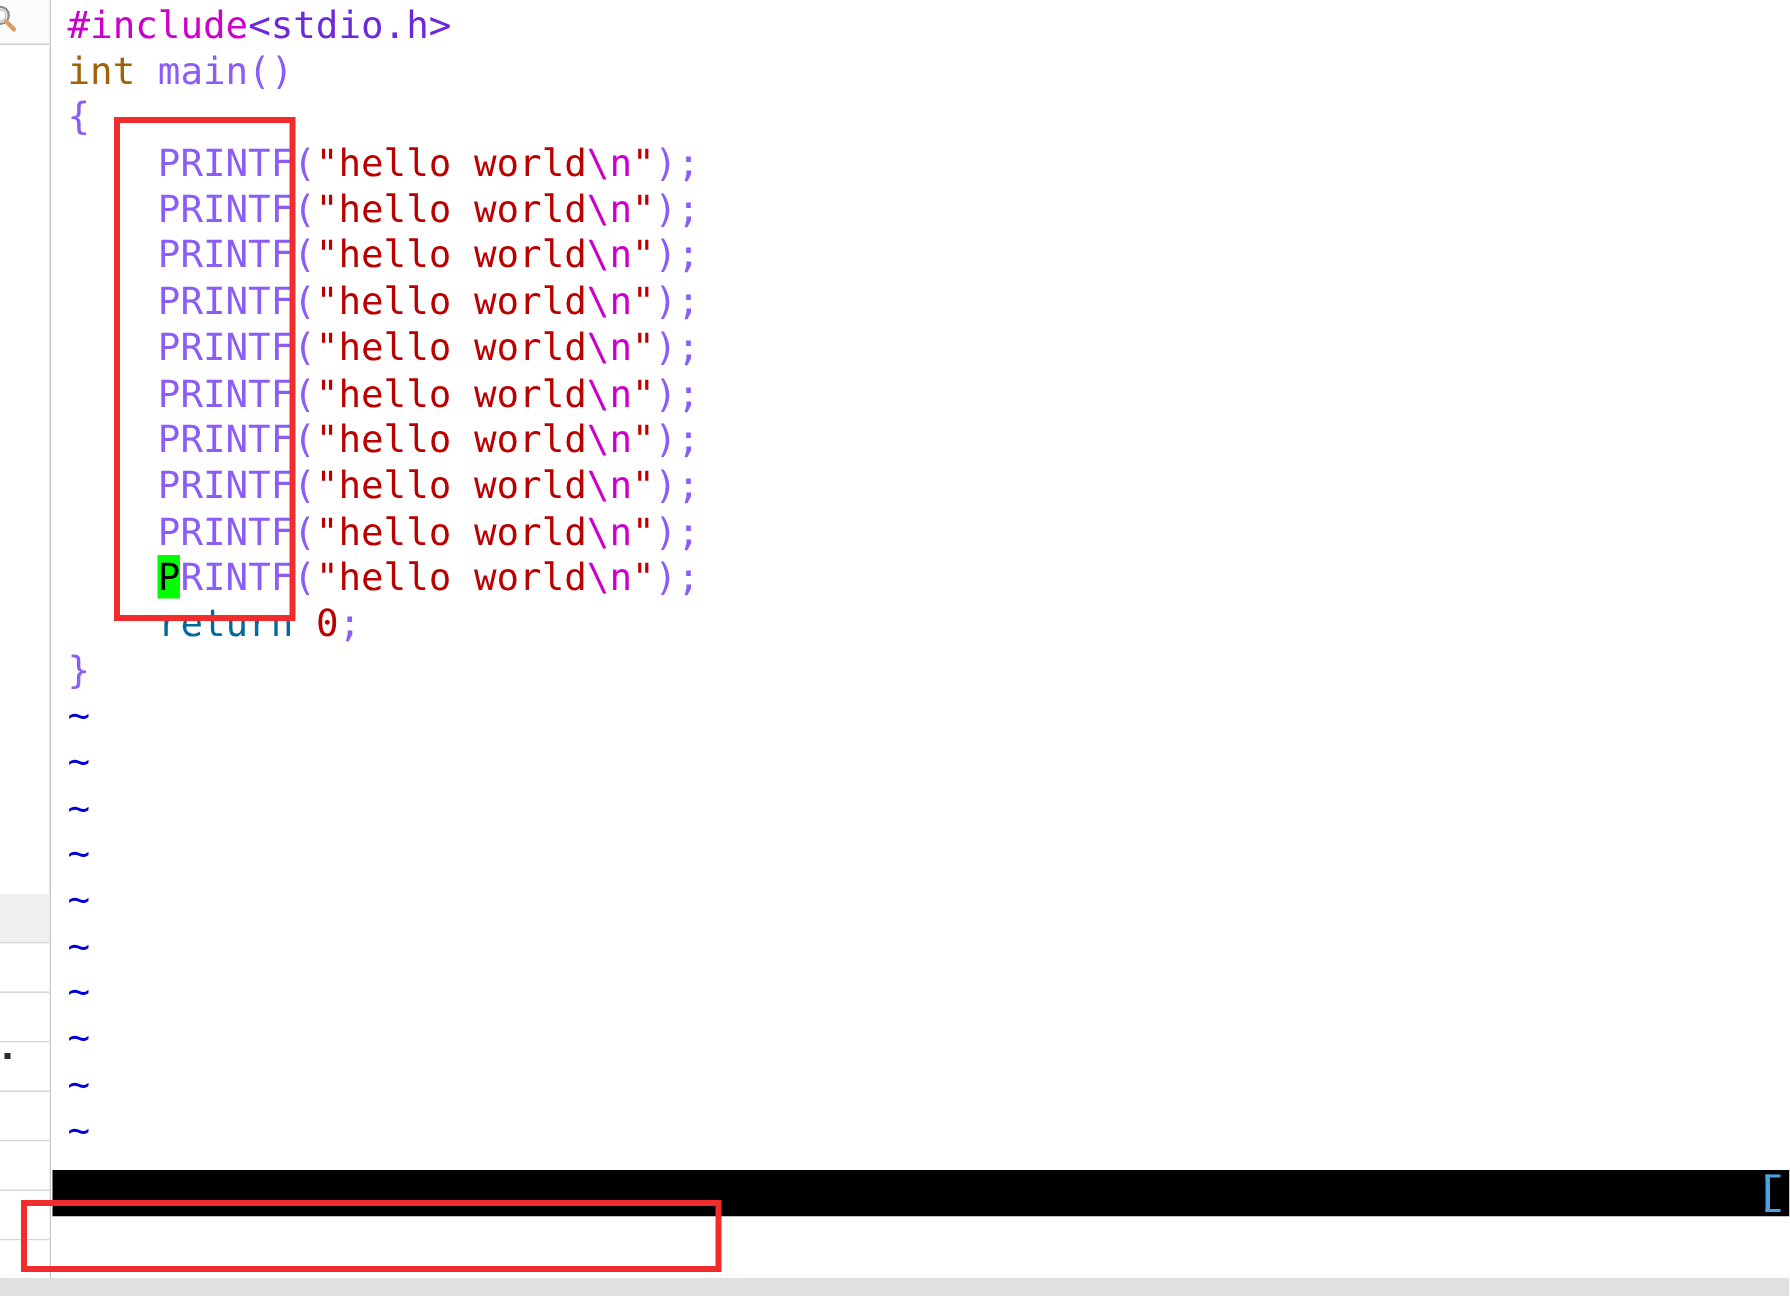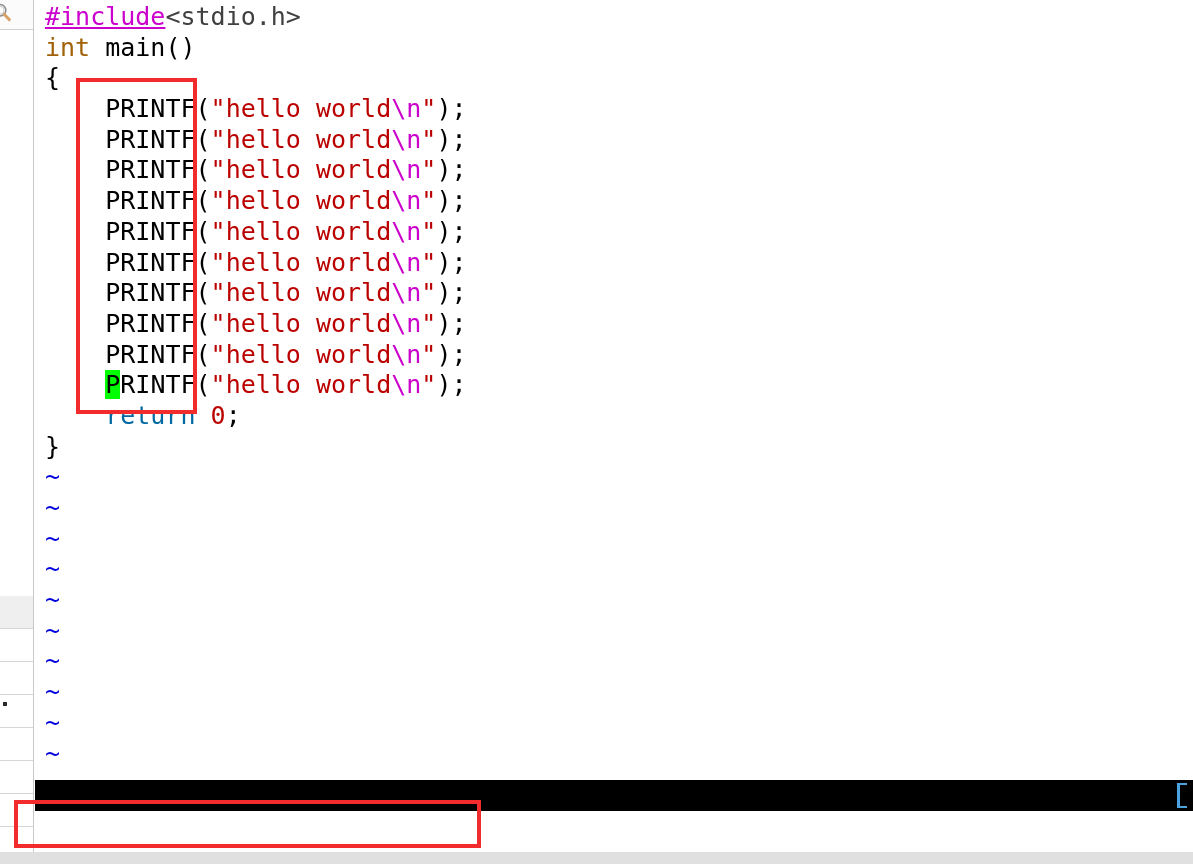--- a/index.html
+++ b/index.html
@@ -67,24 +67,24 @@
     position: absolute;
     left: 0; top: 0;
     padding: 2px 0 0 10px;
     font-family: "DejaVu Sans Mono", "Liberation Mono", monospace;
     font-size: 25px;
     line-height: 30.7px;
     white-space: pre;
     color: #000000;
   }
   .ln { height: 30.7px; }
-  .tok-pre   { color: #cc00cc; text-decoration: underline; }   
-  .tok-hdr   { color: #404040; }   
+  .tok-pre   { color: #cc00cc; }   
+  .tok-hdr   { color: #6d28d9; }   
   .tok-type  { color: #a16207; }   
-  .tok-plain { color: #000000; }
+  .tok-plain { color: #8b5cf6; }
   .tok-str   { color: #bb0000; }   
   .tok-esc   { color: #cc00cc; }   
   .tok-kw    { color: #0369a1; }   
   .tok-num   { color: #bb0000; }   
   .tok-tilde { color: #0000dd; }
   .cursor-char {
     background: #00ff00;
     color: #000000;
   }
 

